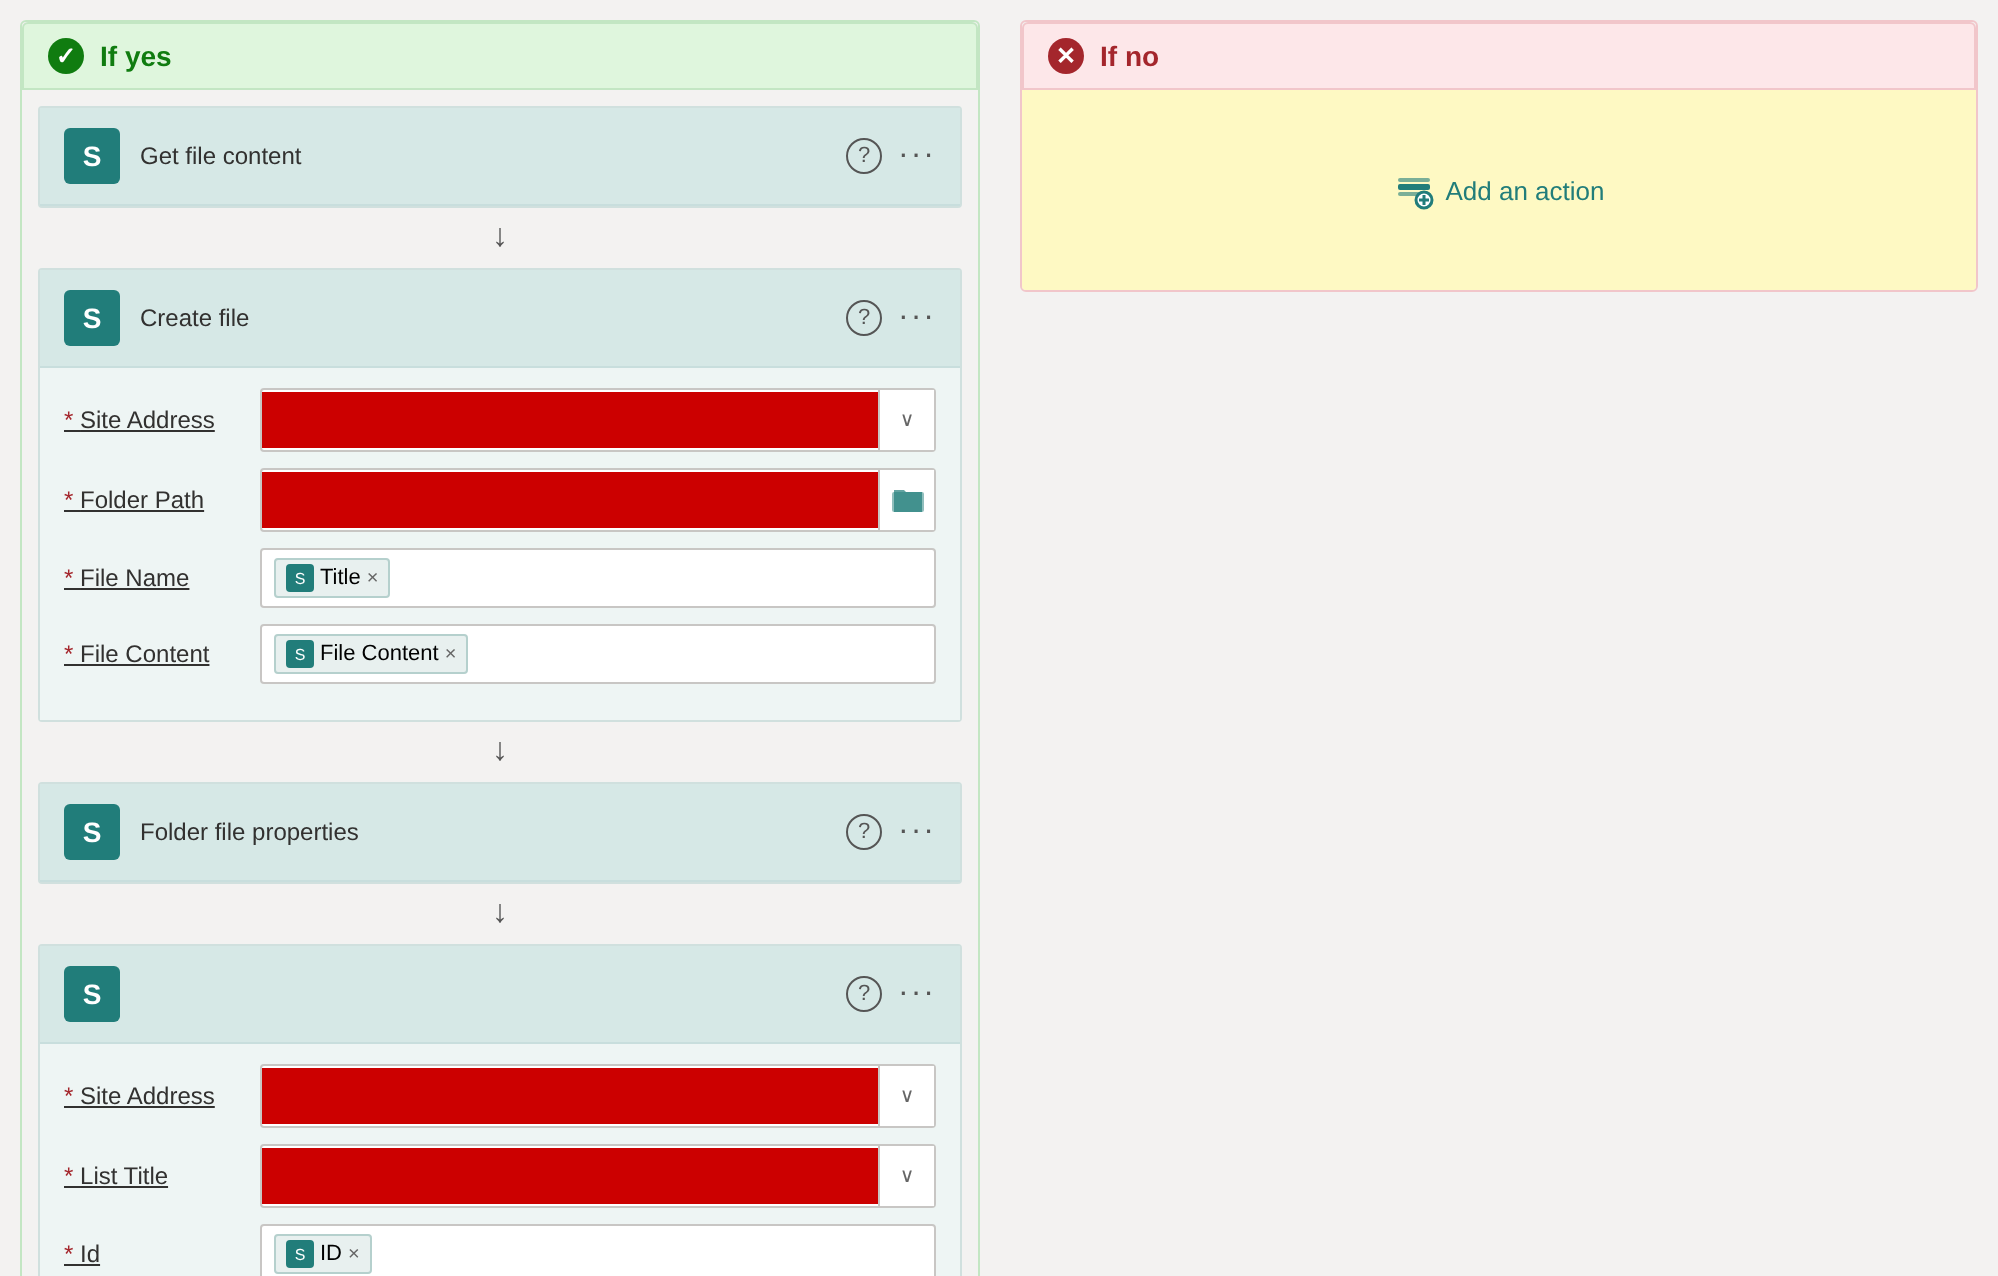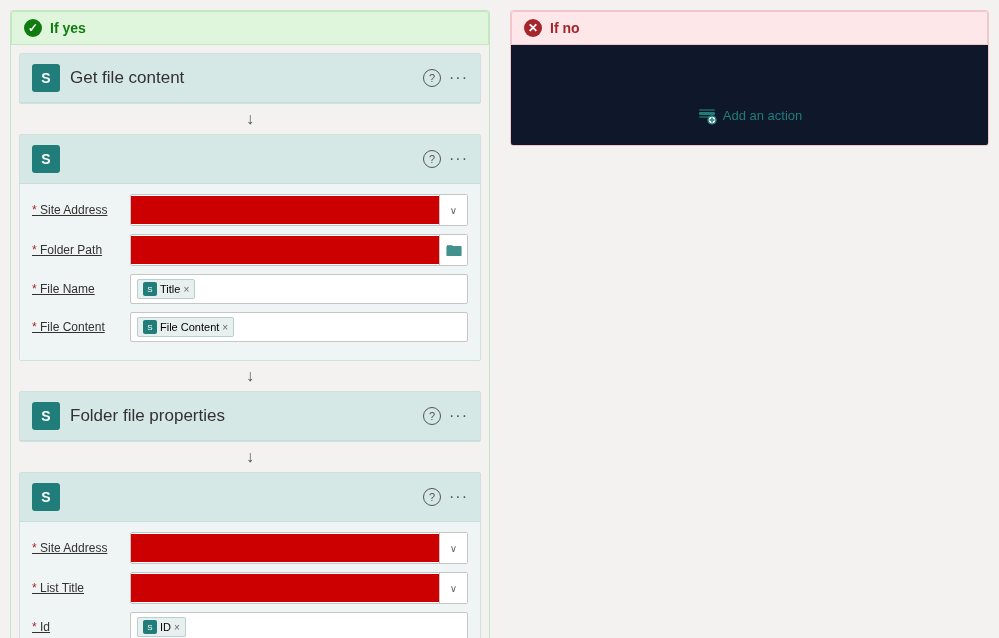--- a/index.html
+++ b/index.html
@@ -101,21 +101,21 @@
       align-items: center;
       justify-content: center;
       color: white;
       font-size: 14px;
       font-weight: bold;
       flex-shrink: 0;
     }
 
     .card-title {
       flex: 1;
-      font-size: 17px;
+      font-size: 12px;
       color: #323130;
     }
 
     .card-actions {
       display: flex;
       align-items: center;
       gap: 8px;
       margin-left: auto;
     }
 
@@ -274,25 +274,25 @@
 
     .if-yes-inner {
       padding: 8px;
       background: #f3f2f1;
       display: flex;
       flex-direction: column;
     }
 
     .if-no-inner {
       padding: 20px;
-      background: #0f172a;
+      background: #fef9c3;
       display: flex;
       flex-direction: column;
       align-items: center;
-      justify-content: flex-end;
+      justify-content: center;
       min-height: 100px;
     }
 
     .add-action-btn {
       display: flex;
       align-items: center;
       gap: 6px;
       color: #217d7a;
       cursor: pointer;
       font-size: 13px;
@@ -325,20 +325,21 @@
             <div class="more-icon">···</div>
           </div>
         </div>
       </div>
 
       <div class="arrow-connector">↓</div>
 
       <div class="card">
         <div class="card-header">
           <div class="card-icon">S</div>
+          <span class="card-title">Create file</span>
           <div class="card-actions">
             <div class="help-icon">?</div>
             <div class="more-icon">···</div>
           </div>
         </div>
         <div class="card-body">
 
           <div class="field-row">
             <span class="field-label required">Site Address</span>
             <div class="field-input-with-dropdown">

